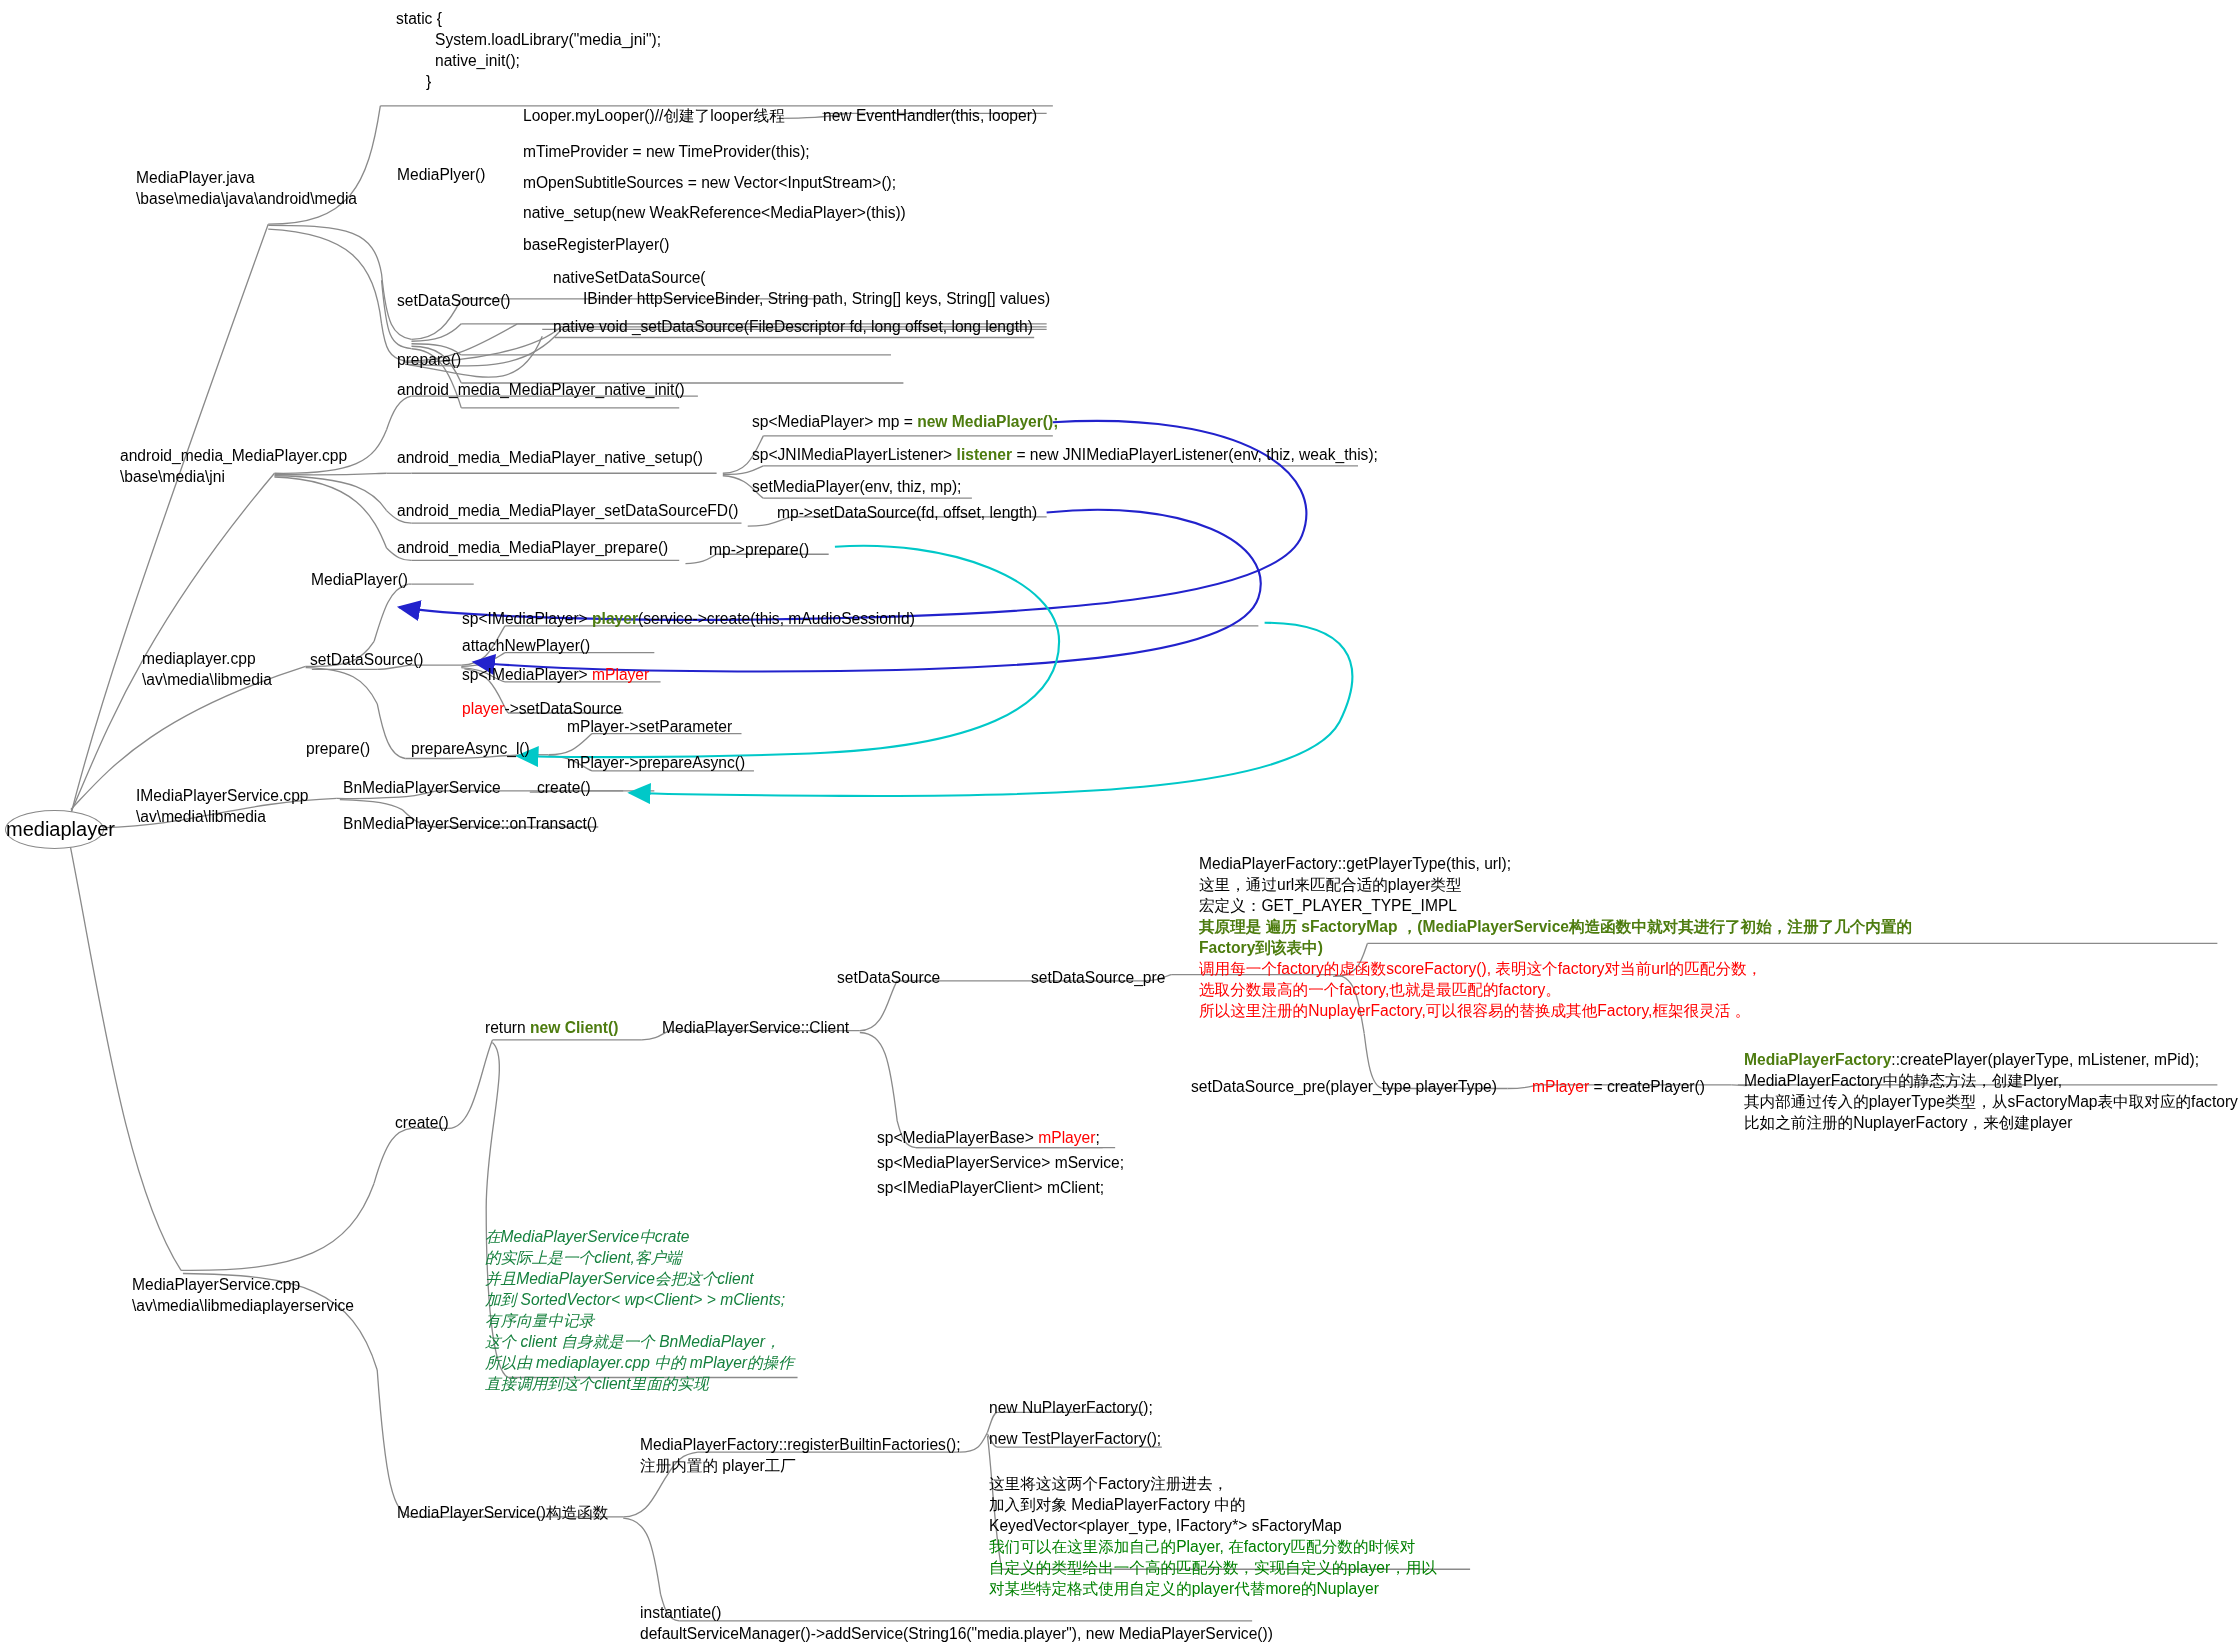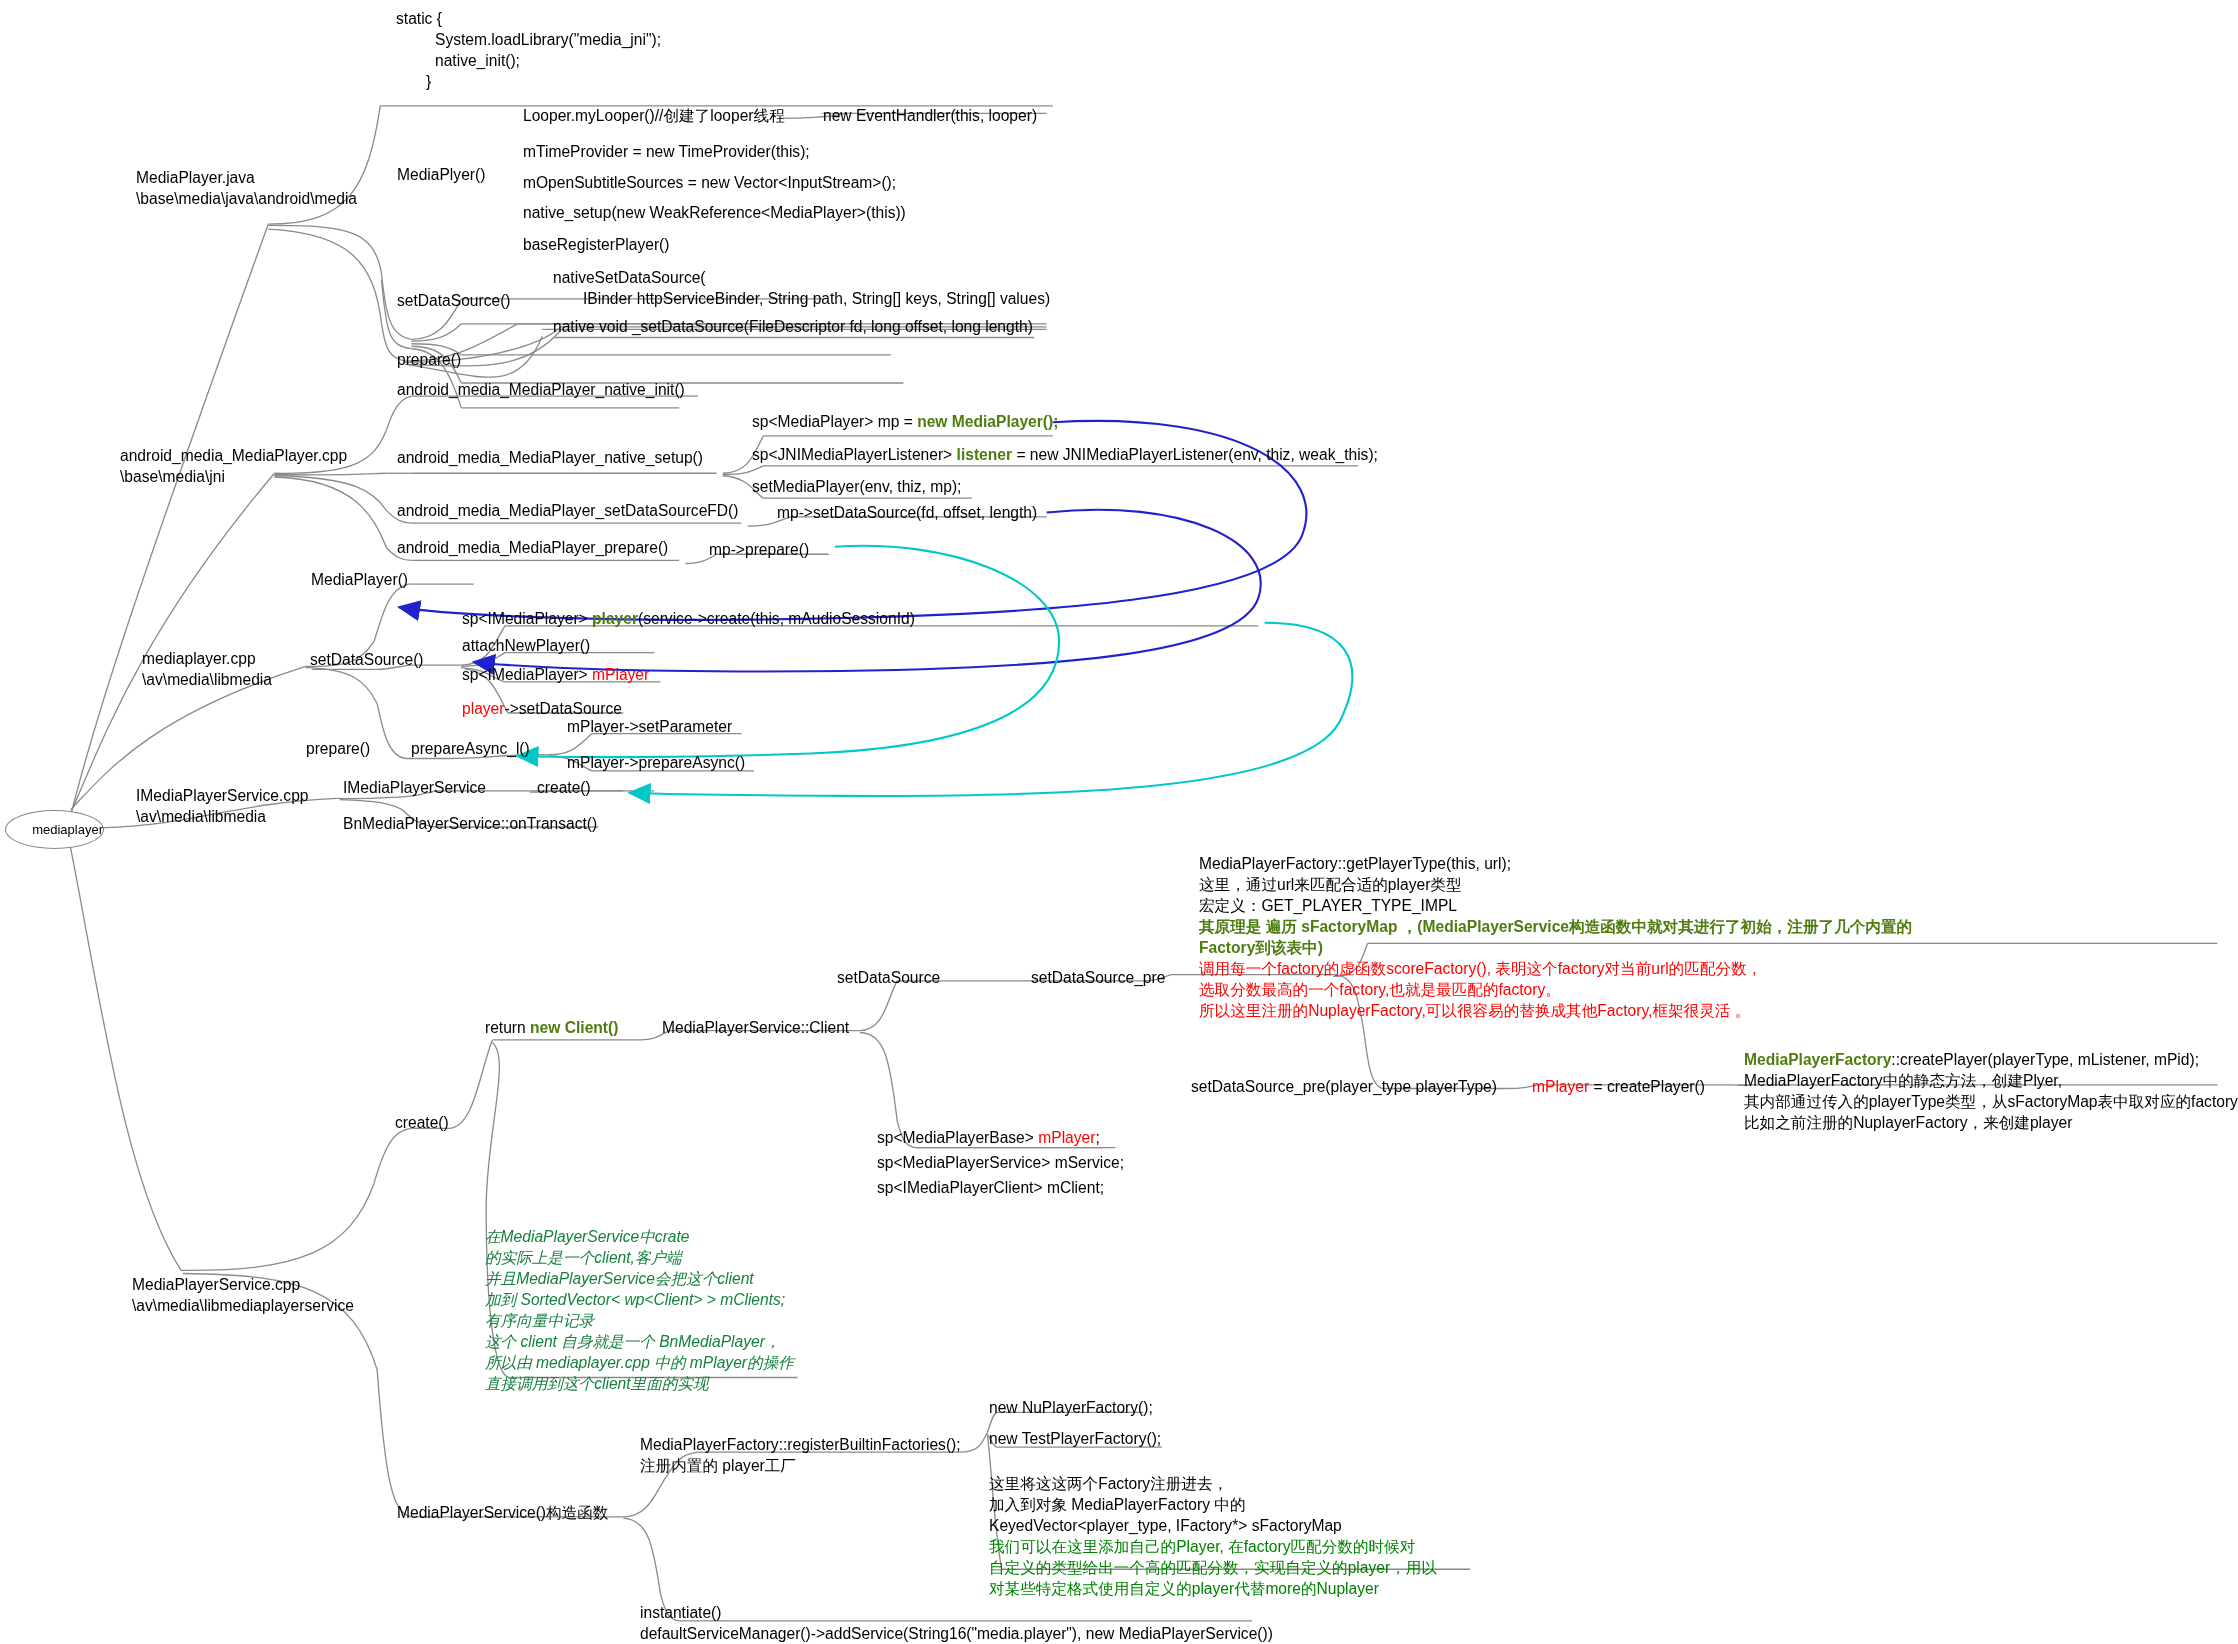--- a/index.html
+++ b/index.html
@@ -6,22 +6,22 @@
   body{font-family:"Liberation Sans","DejaVu Sans",sans-serif;}
   #canvas{position:relative;width:2239px;height:1644px;background:#fff;overflow:hidden;}
   #wires{position:absolute;left:0;top:0;width:2239px;height:1644px;pointer-events:none;}
   .node{position:absolute;white-space:nowrap;color:#000;font-size:15.6px;line-height:1.35;letter-spacing:0px;}
   .node.multi{white-space:normal;margin-top:18px;}
   .red{color:#ff0000;}
   .redb{color:#4d7c0f;font-weight:bold;}
   .pink{color:#15803d;font-style:italic;}
   .green{color:#008000;}
   .root{position:absolute;border:0.6px solid #888;border-radius:50%;
-        display:flex;align-items:center;justify-content:flex-end;
-        font-size:13px;color:#000;background:#fff;}
+        display:flex;align-items:center;justify-content:flex-start;
+        font-size:20px;color:#000;background:#fff;}
   .blk{display:block;}
 </style>
 </head>
 <body>
 
 <div id="canvas">
 
   <svg id="wires" viewBox="0 0 3594 2640" xmlns="http://www.w3.org/2000/svg">
     <defs>
       <marker id="arrBlue" markerWidth="12" markerHeight="12" refX="10" refY="5" orient="auto">
@@ -311,21 +311,21 @@
   </div>
   <div class="node" style="left:567px;top:752px;">
     <span>mPlayer-&gt;prepareAsync()</span>
   </div>
 
   <div class="node" style="left:136px;top:785px;">
     <span class="blk">IMediaPlayerService.cpp</span>
     <span class="blk">\av\media\libmedia</span>
   </div>
   <div class="node" style="left:343px;top:777px;">
-    <span>IMediaPlayerService</span>
+    <span>BnMediaPlayerService</span>
   </div>
   <div class="node" style="left:537px;top:777px;">
     <span>create()</span>
   </div>
   <div class="node" style="left:343px;top:813px;">
     <span>BnMediaPlayerService::onTransact()</span>
   </div>
 
   <div class="node" style="left:132px;top:1230px;margin-top:44px;">
     <span class="blk">MediaPlayerService.cpp</span>

